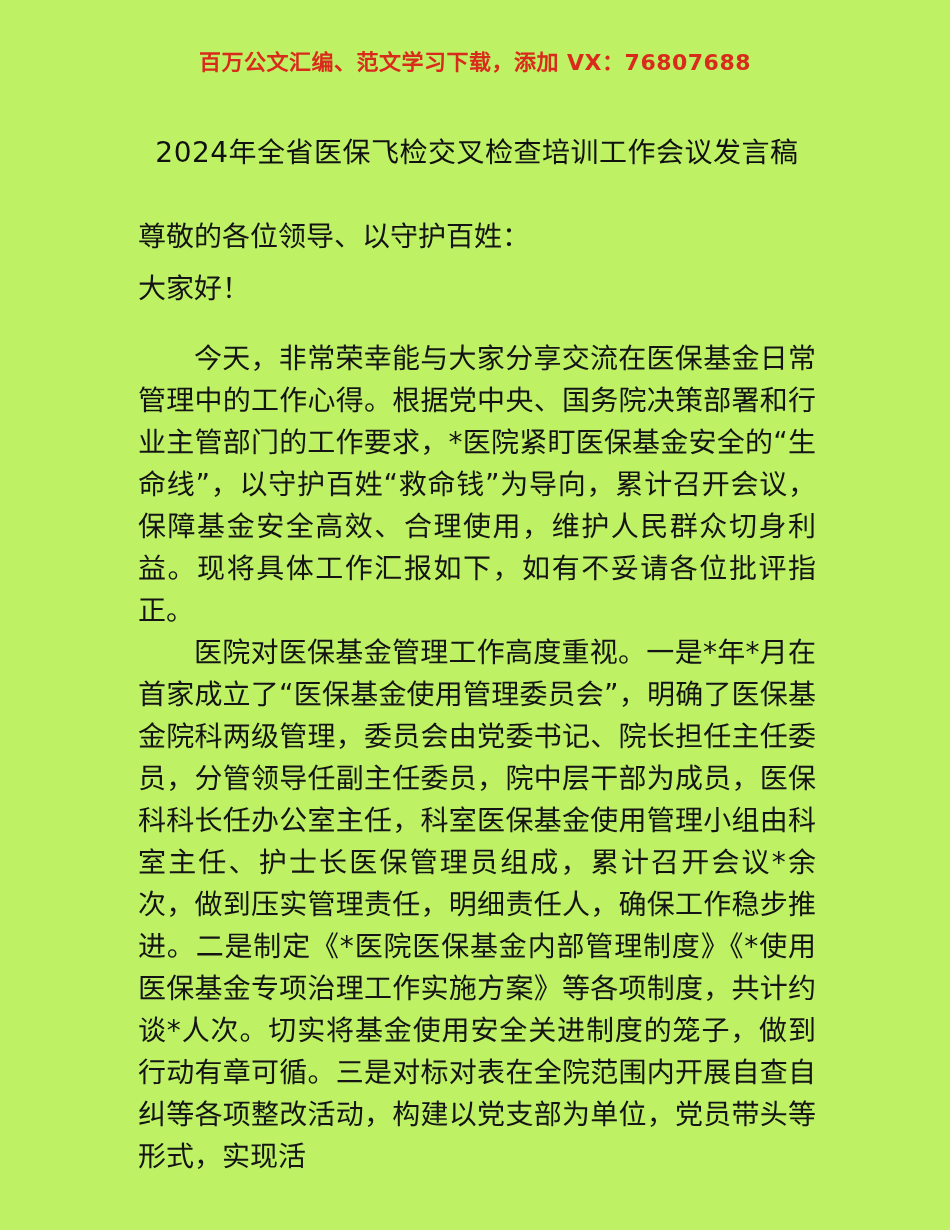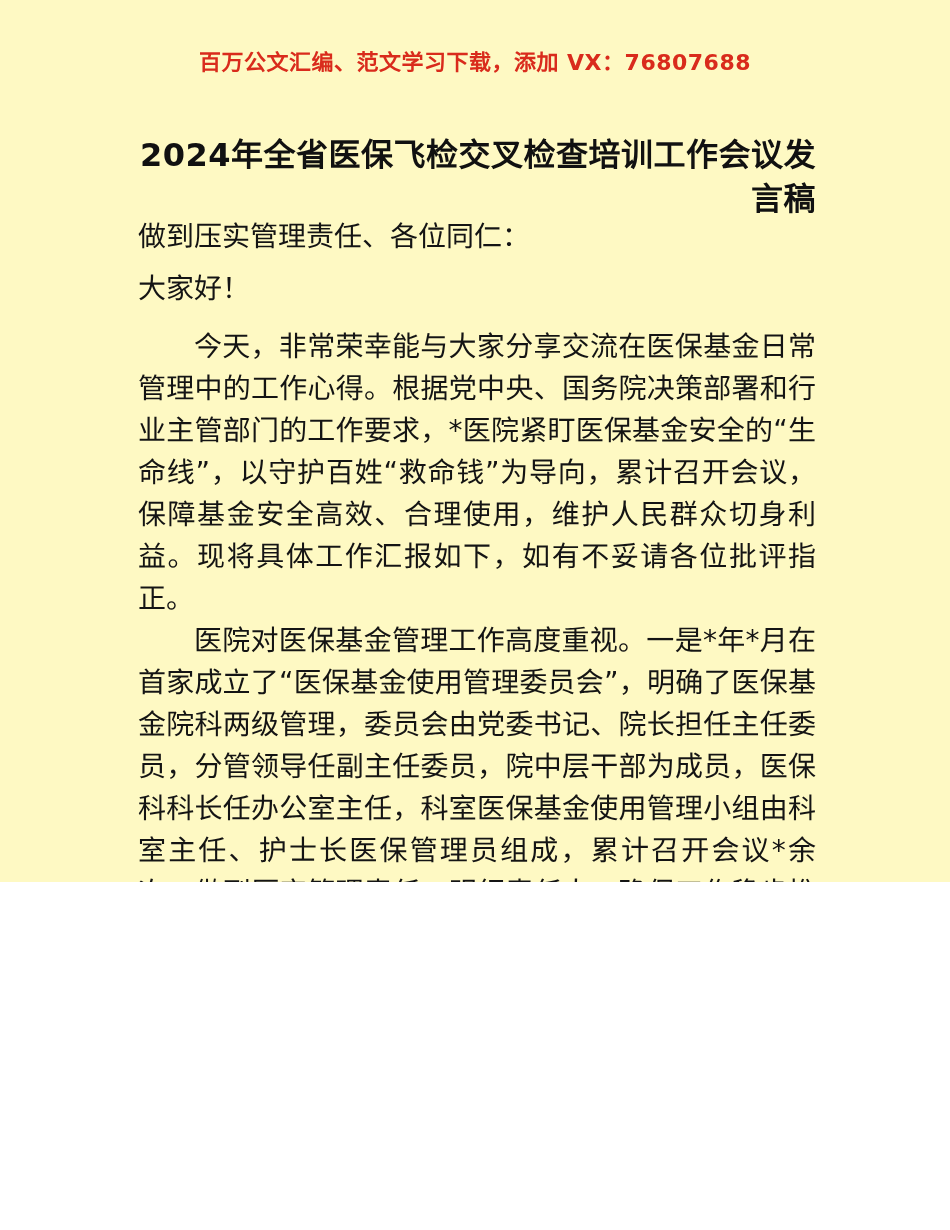--- a/index.html
+++ b/index.html
@@ -12,22 +12,22 @@
     width: 950px;
     height: 1230px;
     overflow: hidden;
     font-family: "DejaVu Sans", "Liberation Sans", sans-serif;
     -webkit-font-smoothing: antialiased;
   }
 
   .page {
     position: relative;
     width: 950px;
-    height: 882px;
-    background: #fef9c3;
+    height: 1230px;
+    background: #bef264;
     box-sizing: border-box;
     overflow: hidden;
   }
 
   
   .promo-header {
     position: absolute;
     left: 0;
     top: 48px;
     width: 950px;
@@ -39,23 +39,23 @@
     line-height: 30px;
     white-space: nowrap;
   }
 
   
   .doc-title {
     position: absolute;
     left: 138px;
     top: 112px;
     width: 678px;
-    text-align: right;
-    font-size: 32px;
-    font-weight: 700;
+    text-align: center;
+    font-size: 28px;
+    font-weight: 400;
     line-height: 44px;
     color: #111111;
     letter-spacing: 0.5px;
   }
 
   
   .body-block {
     position: absolute;
     left: 138px;
     top: 216px;
@@ -73,21 +73,21 @@
     word-break: break-all;
   }
 
   
   .para.salutation {
     text-indent: 0;
     margin-bottom: 10px;
   }
   .para.salutation-2 {
     text-indent: 0;
-    margin-bottom: 16px;
+    margin-bottom: 28px;
   }
 
   .para.section-heading {
     text-indent: 56px;
     margin-top: 12px;
     margin-bottom: 10px;
   }
 
   .para.body-para {
     text-indent: 56px;
@@ -102,21 +102,21 @@
 <body>
 
 <div class="page">
 
   <div class="promo-header">百万公文汇编、范文学习下载，添加 VX：76807688</div>
 
   <h1 class="doc-title">2024年全省医保飞检交叉检查培训工作会议发言稿</h1>
 
   <div class="body-block">
 
-    <p class="para salutation">做到压实管理责任、各位同仁：</p>
+    <p class="para salutation">尊敬的各位领导、以守护百姓：</p>
 
     <p class="para salutation-2">大家好！</p>
 
     <p class="para body-para">今天，非常荣幸能与大家分享交流在医保基金日常管理中的工作心得。根据党中央、国务院决策部署和行业主管部门的工作要求，*医院紧盯医保基金安全的“生命线”，以守护百姓“救命钱”为导向，累计召开会议，保障基金安全高效、合理使用，维护人民群众切身利益。现将具体工作汇报如下，如有不妥请各位批评指正。</p>
 
 
     <p class="para body-para clip-bottom">医院对医保基金管理工作高度重视。一是*年*月在首家成立了“医保基金使用管理委员会”，明确了医保基金院科两级管理，委员会由党委书记、院长担任主任委员，分管领导任副主任委员，院中层干部为成员，医保科科长任办公室主任，科室医保基金使用管理小组由科室主任、护士长医保管理员组成，累计召开会议*余次，做到压实管理责任，明细责任人，确保工作稳步推进。二是制定《*医院医保基金内部管理制度》《*使用医保基金专项治理工作实施方案》等各项制度，共计约谈*人次。切实将基金使用安全关进制度的笼子，做到行动有章可循。三是对标对表在全院范围内开展自查自纠等各项整改活动，构建以党支部为单位，党员带头等形式，实现活</p>
 
   </div>
 

